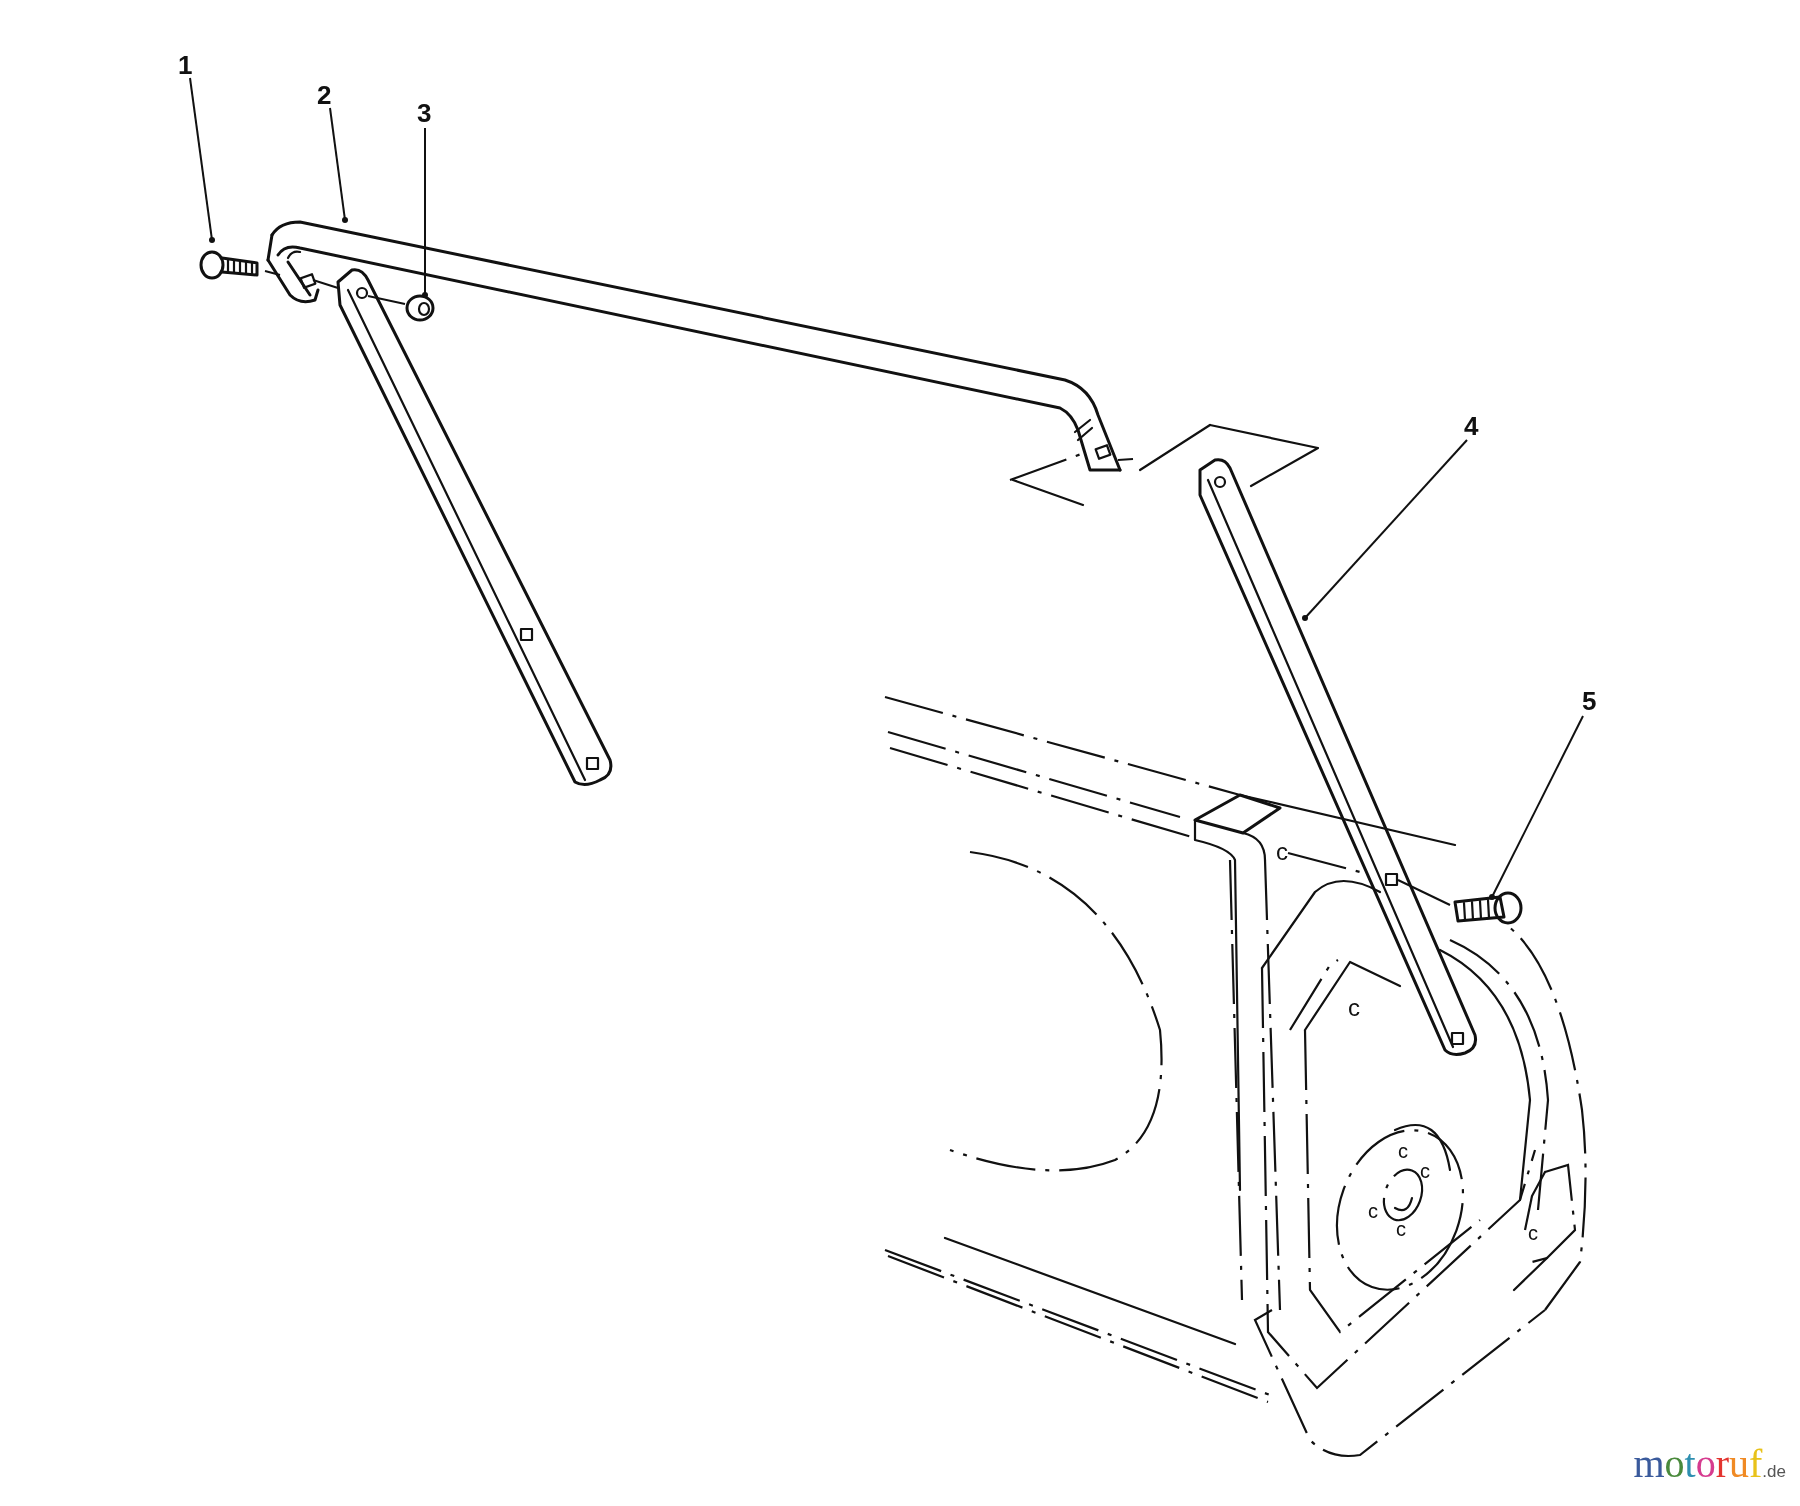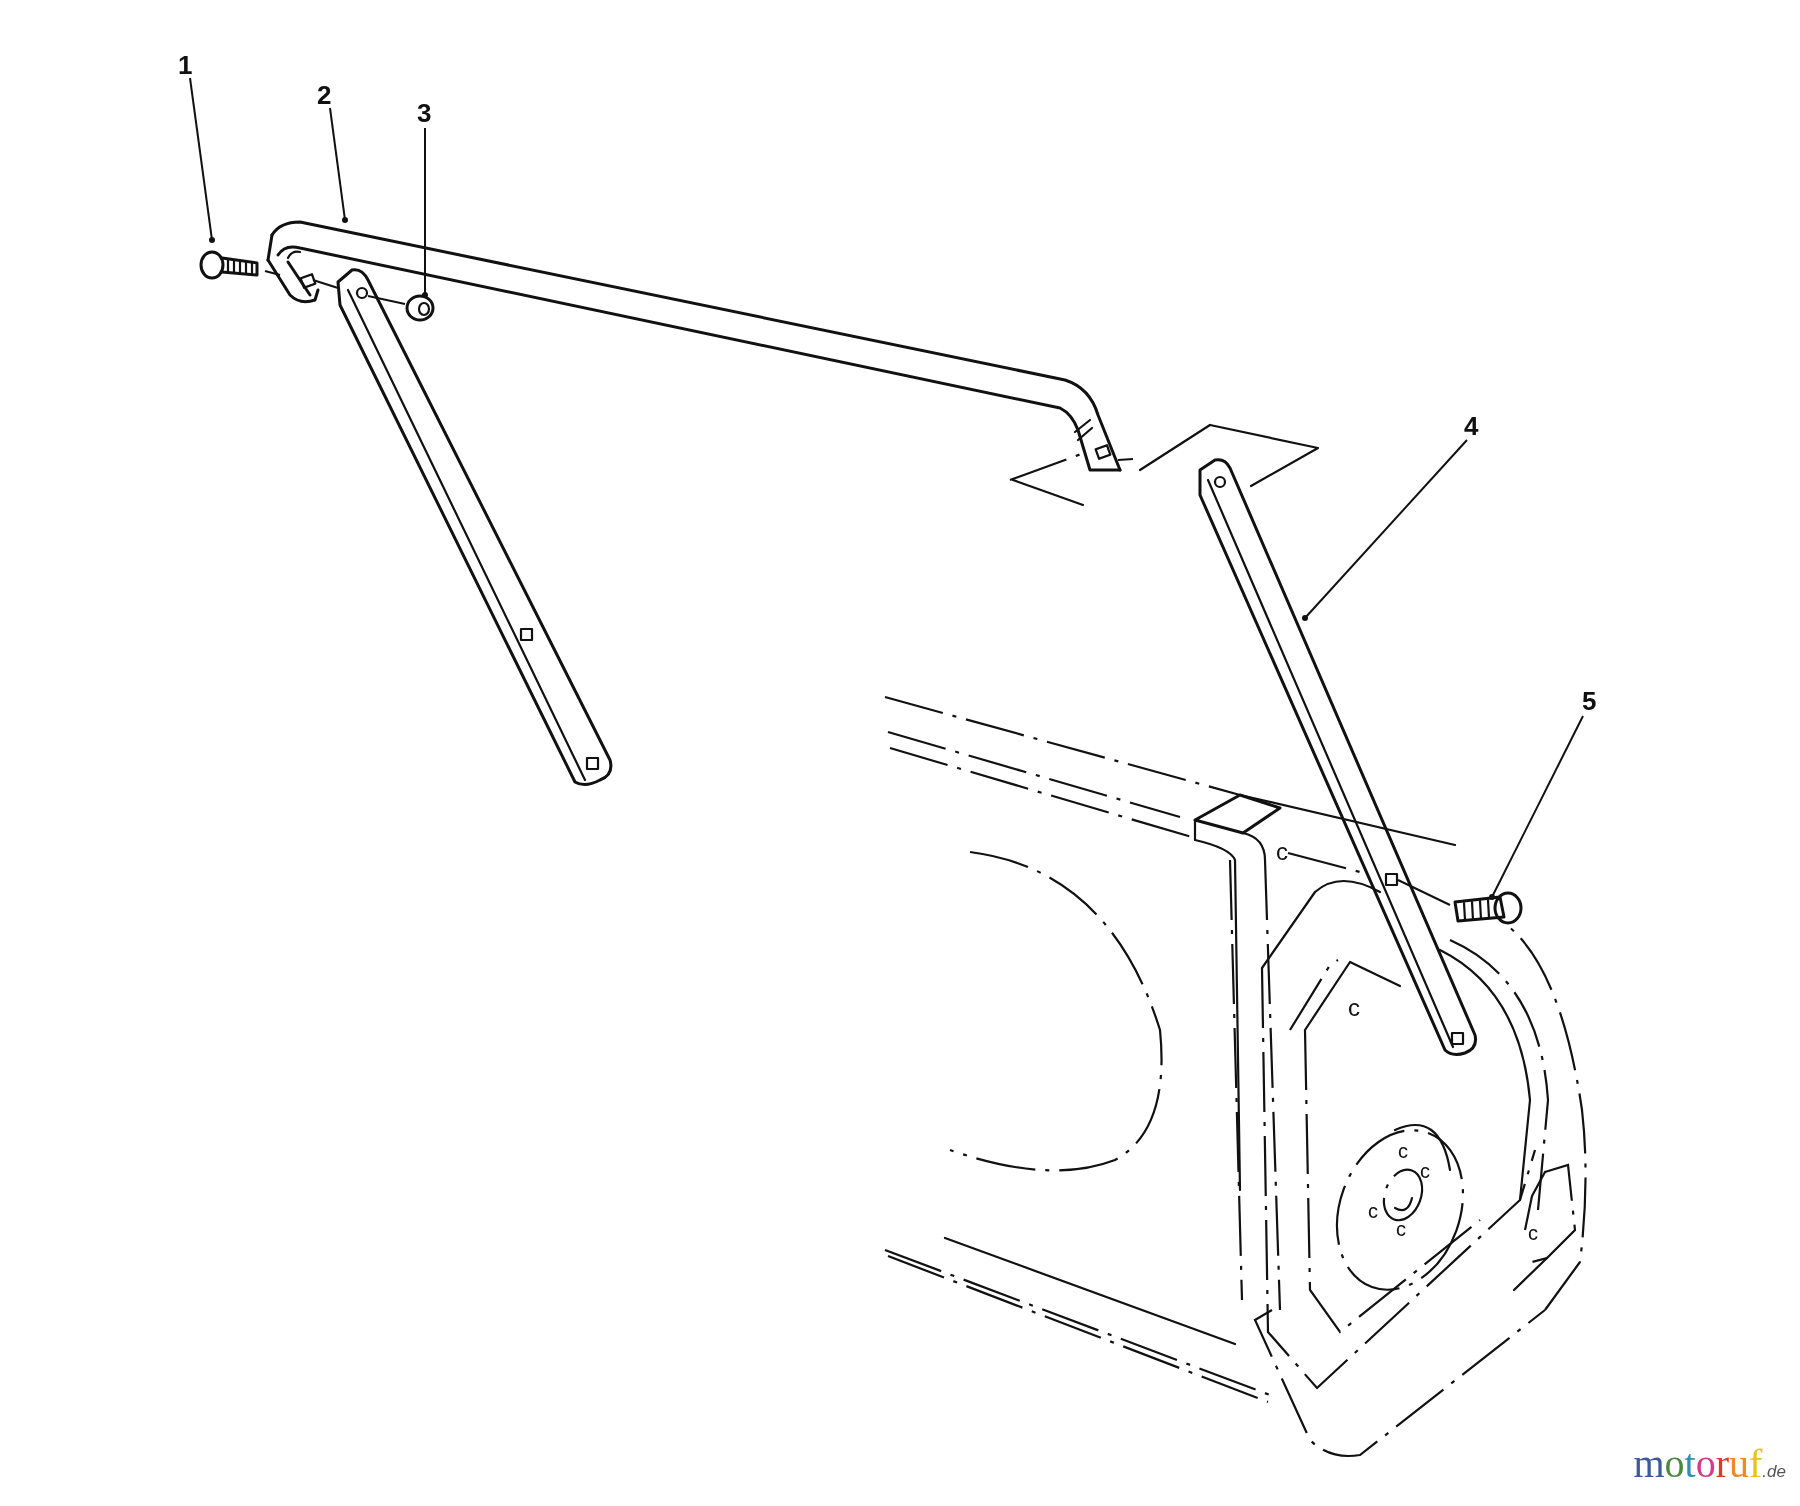--- a/index.html
+++ b/index.html
@@ -5,21 +5,21 @@
   html, body { margin:0; padding:0; background:#ffffff; }
   body { width:1800px; height:1506px; position:relative; overflow:hidden; font-family:"Liberation Sans", sans-serif; }
   #drawing { position:absolute; left:0; top:0; width:1800px; height:1506px; }
   .ln { fill:none; stroke:#111; stroke-width:3; stroke-linecap:round; stroke-linejoin:round; }
   .thin { fill:none; stroke:#111; stroke-width:2.2; stroke-linecap:round; stroke-linejoin:round; }
   .dash { fill:none; stroke:#111; stroke-width:2.2; stroke-dasharray:60 10 4 10; stroke-linecap:butt; }
   .lead { fill:none; stroke:#111; stroke-width:2; }
   .callout { font-family:"Liberation Sans", sans-serif; font-weight:bold; font-size:26px; fill:#111; }
   #watermark { position:absolute; right:14px; bottom:22px; font-family:"Liberation Serif", serif; font-size:40px; line-height:1; white-space:nowrap; }
   #watermark .l { display:inline-block; }
-  #watermark .tld { font-family:"Liberation Sans", sans-serif; font-size:17px; color:#555;font-style:italic; }
+  #watermark .tld { font-family:"Liberation Sans", sans-serif; font-size:17px; color:#555; }
 </style>
 </head>
 <body>
 
 <svg id="drawing" viewBox="0 0 1800 1506" xmlns="http://www.w3.org/2000/svg">
 
   <g>
 
     <path class="dash" d="M885 697 L1240 795"></path>
     <path class="thin" d="M1240 795 L1455 845"></path>

